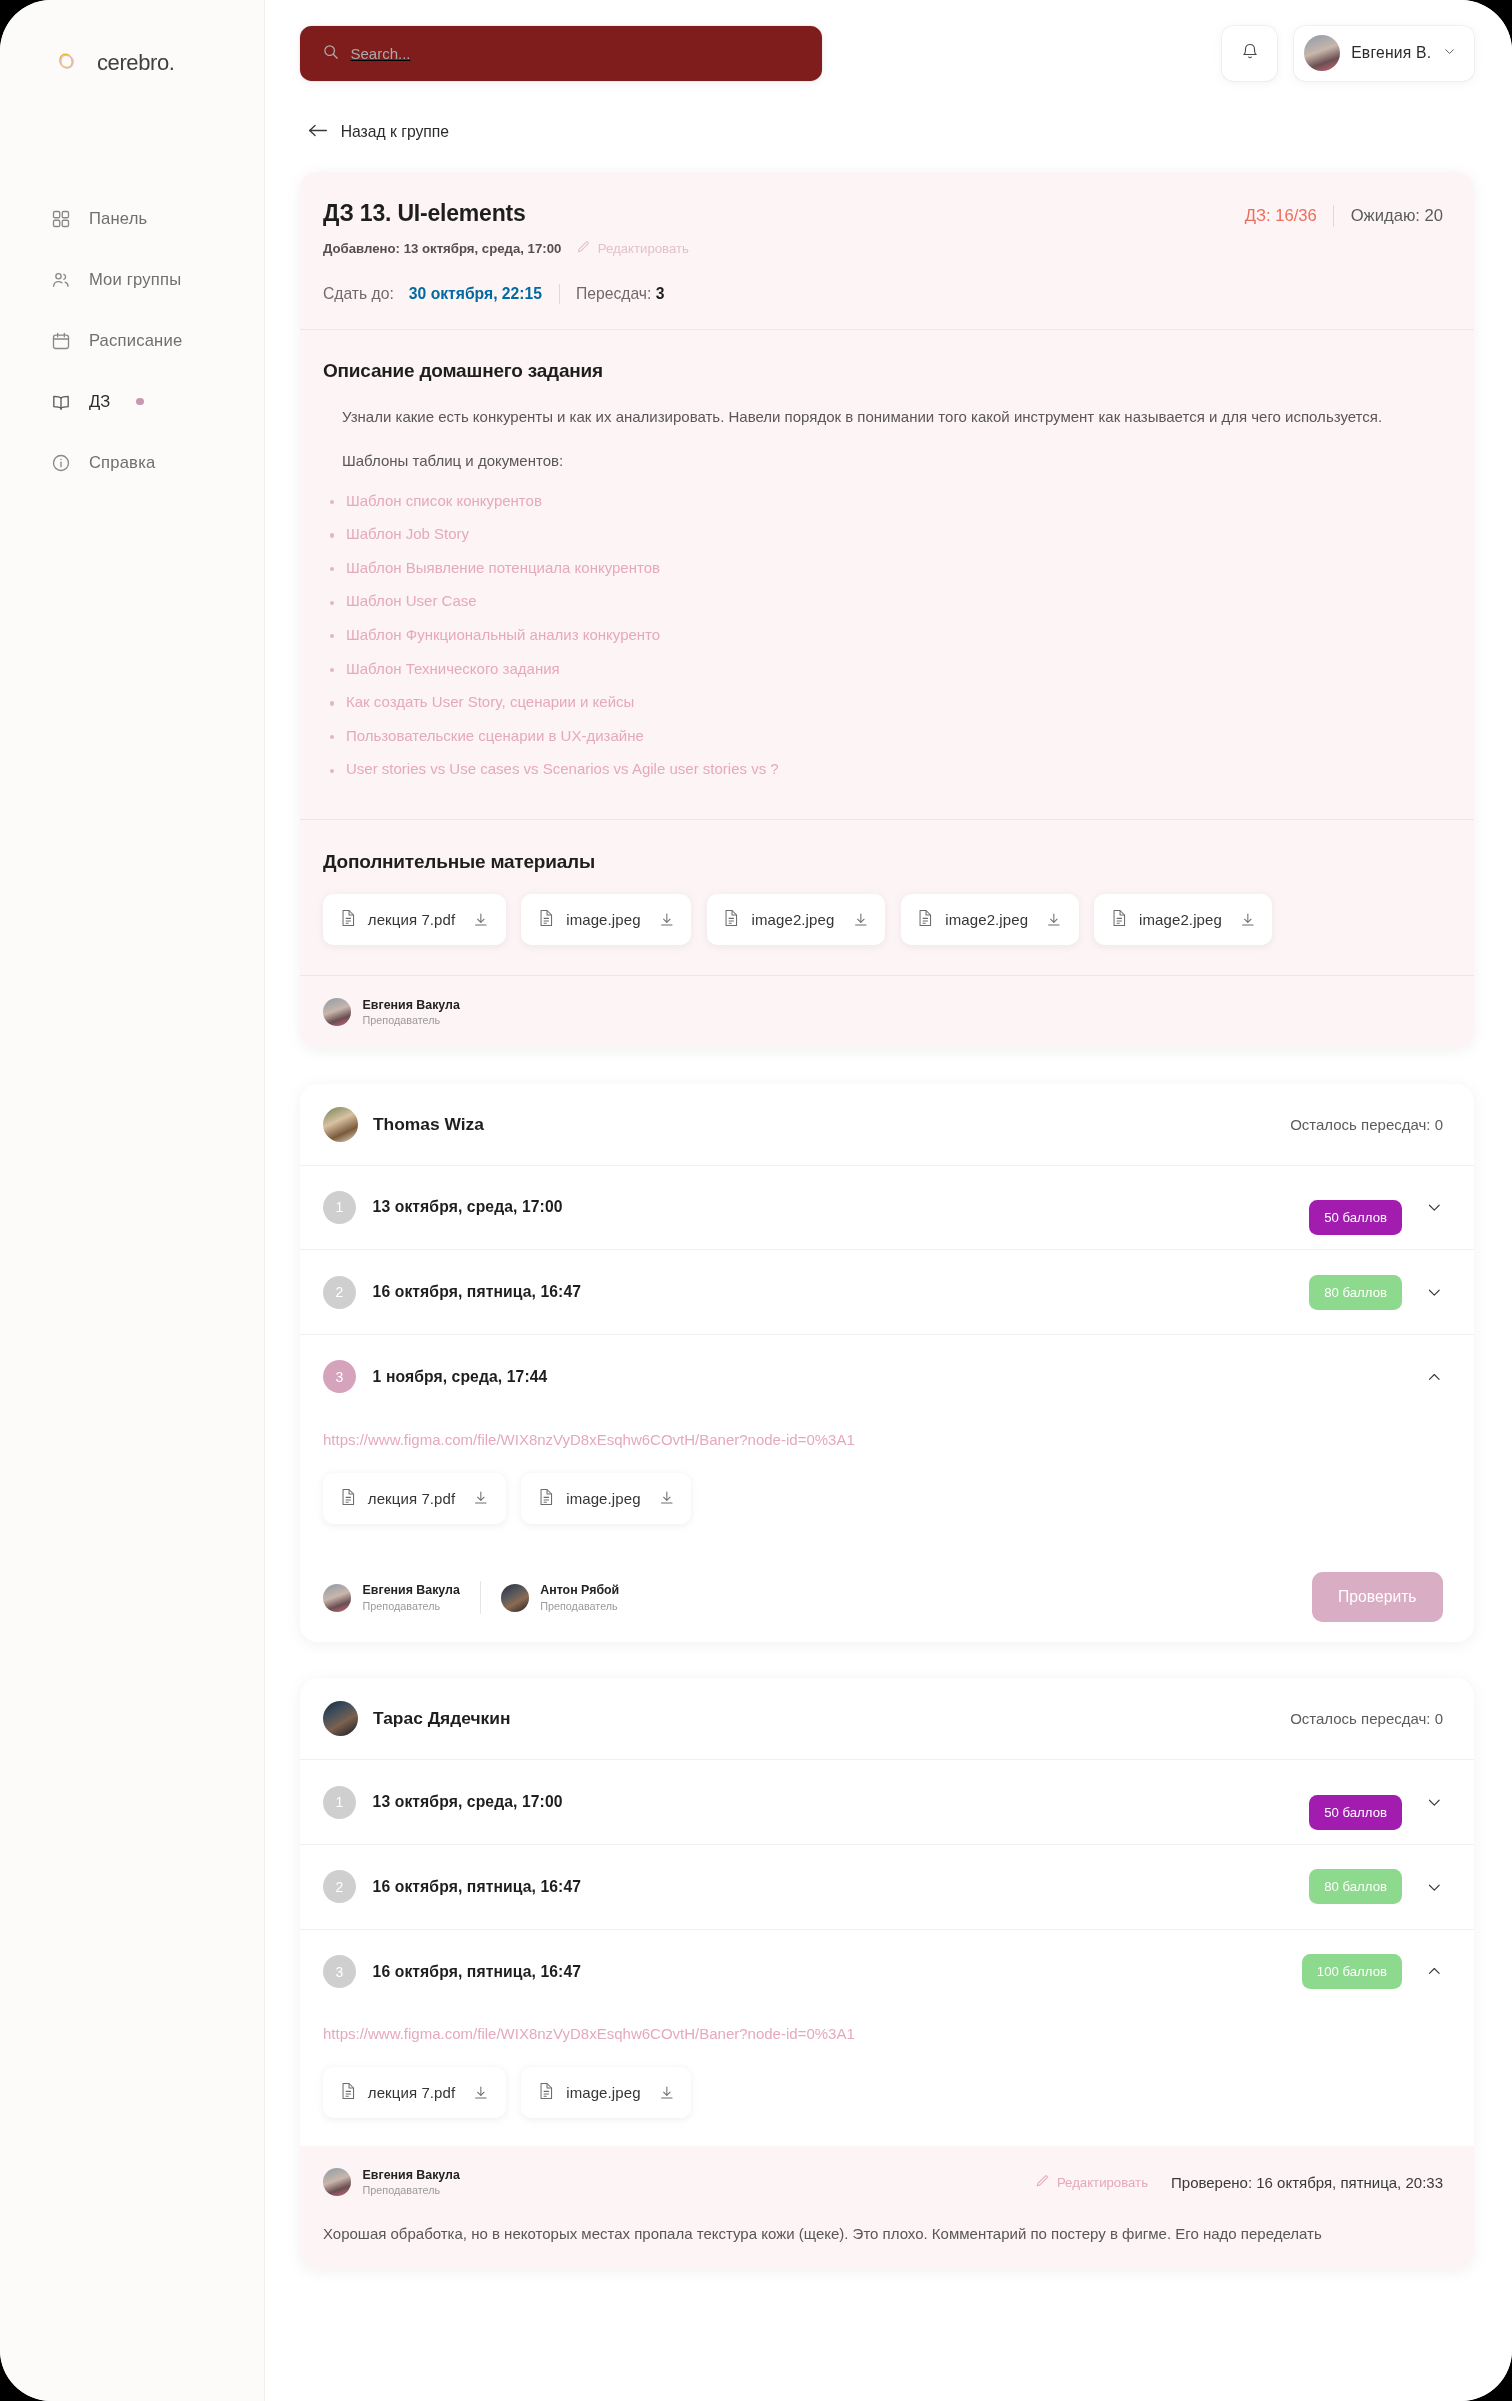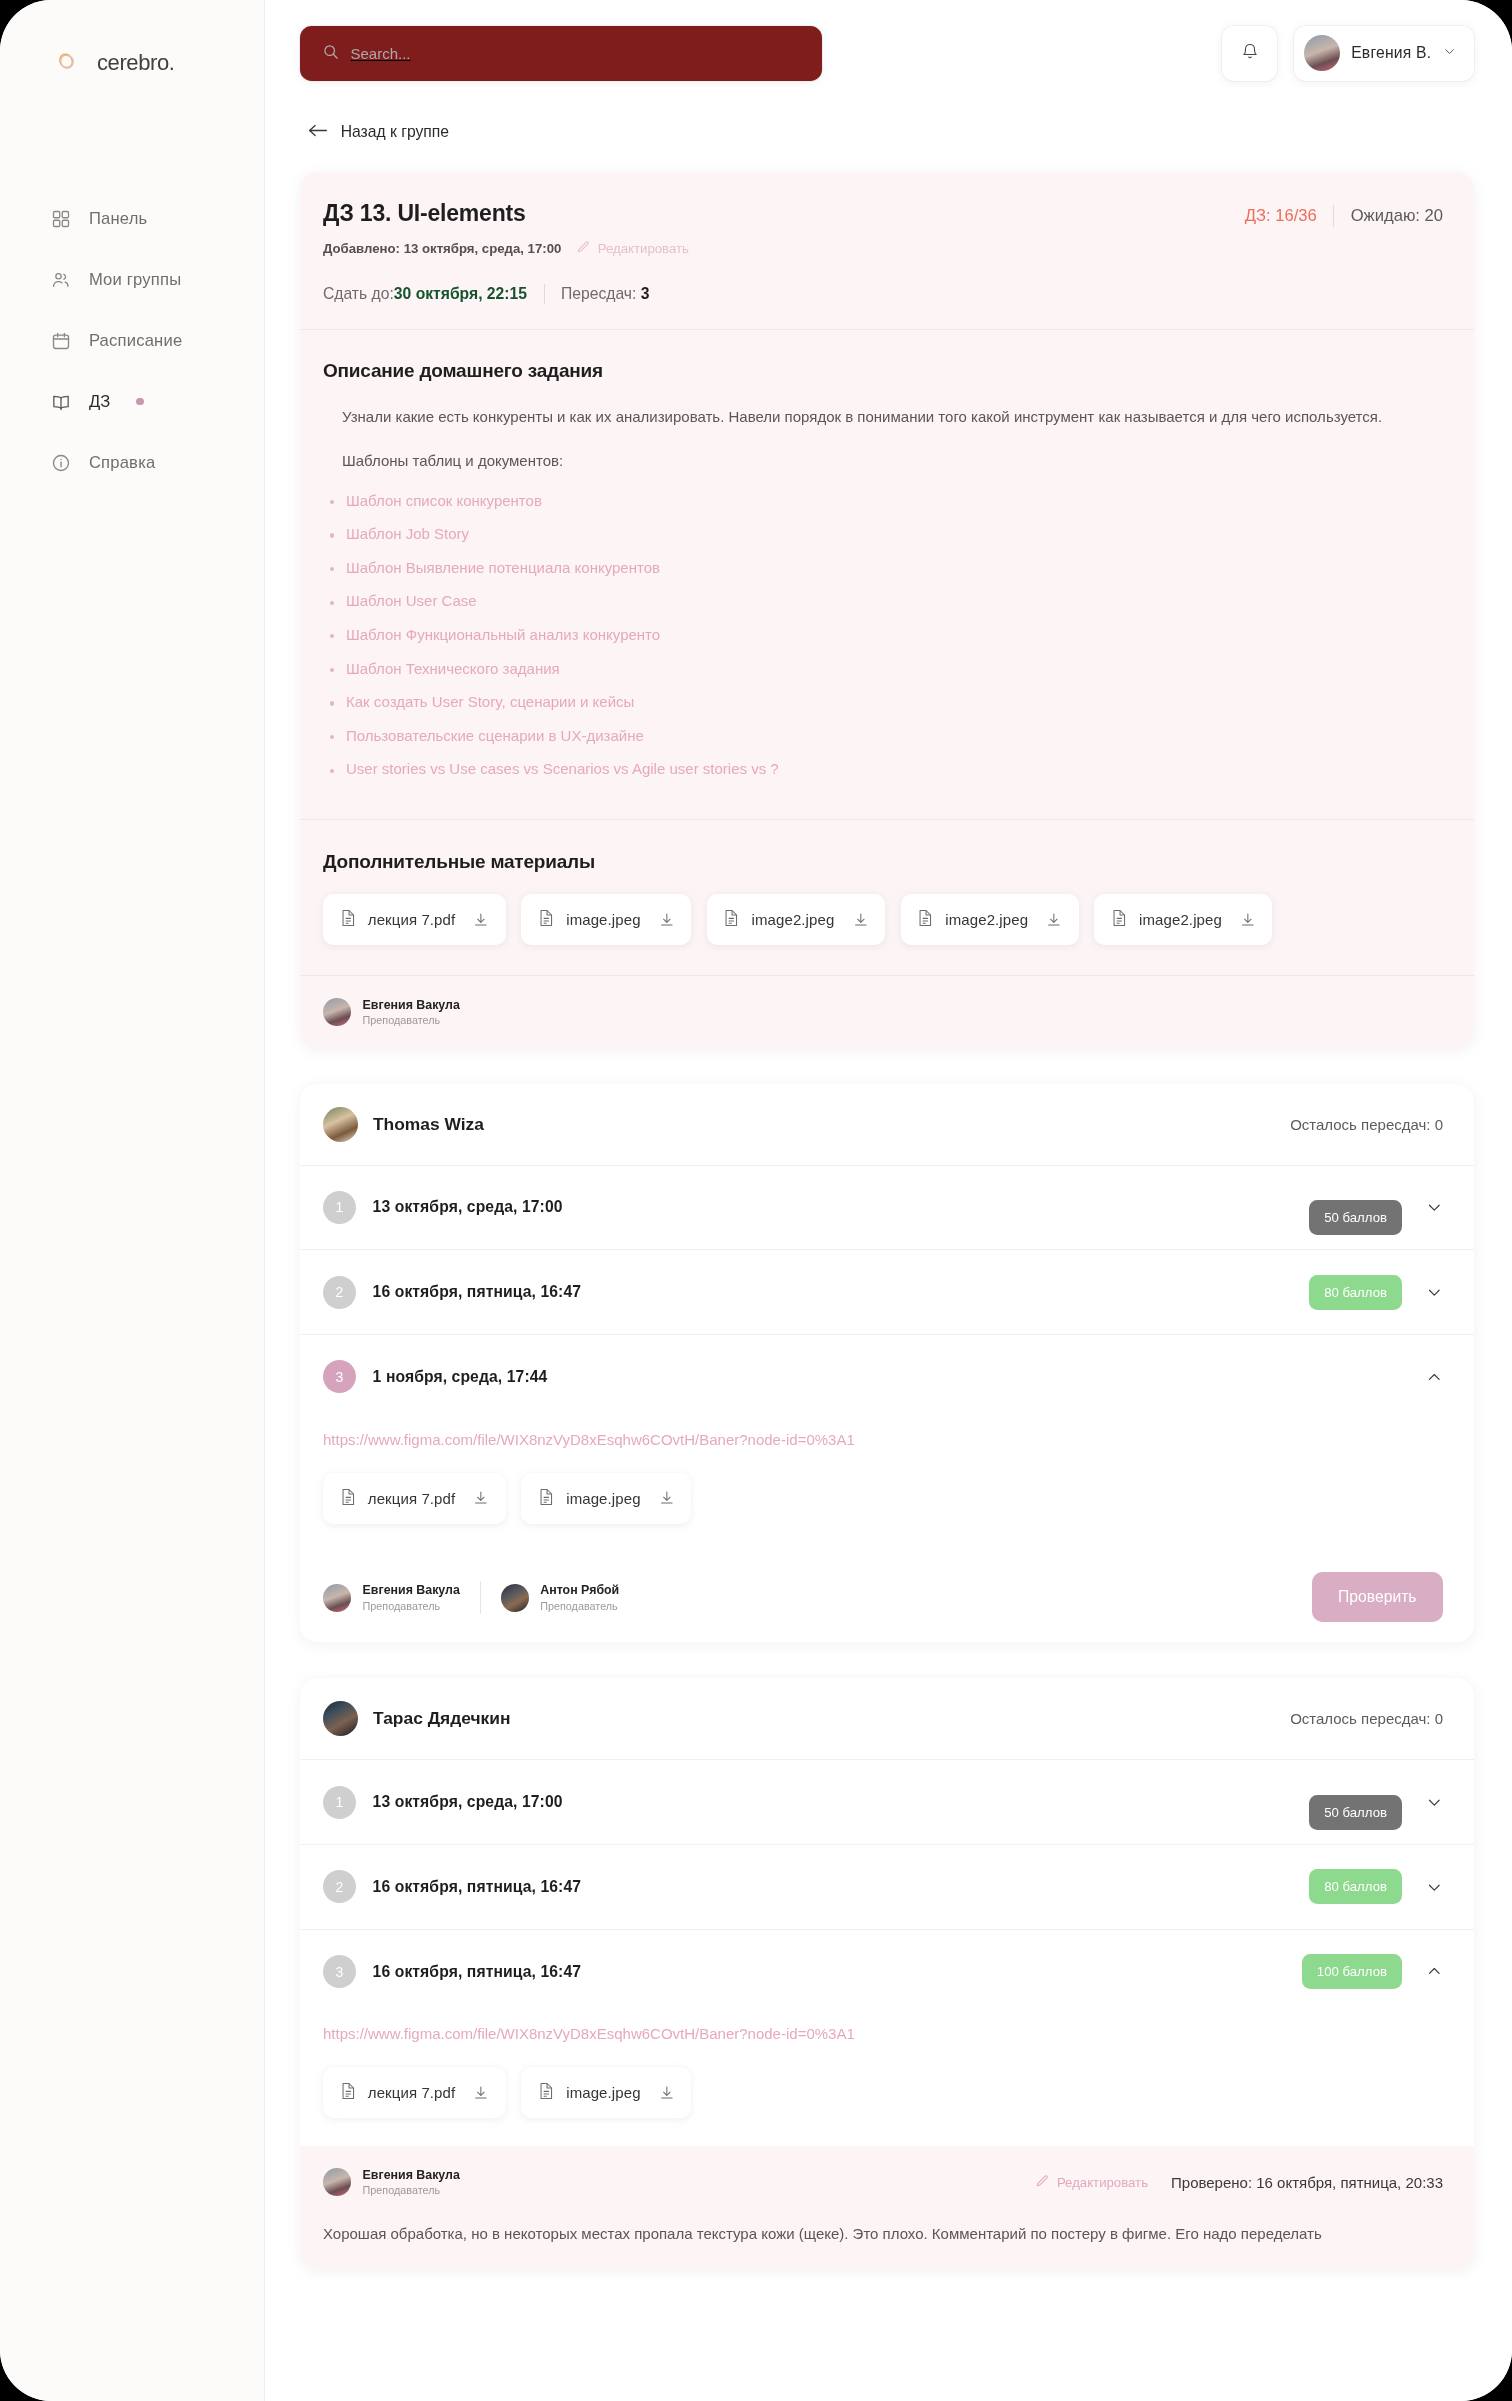--- a/index.html
+++ b/index.html
@@ -161,21 +161,21 @@
     display: flex; align-items: center; gap: 7.5px;
     cursor: pointer;
   }
   .edit-link-text { font-size: 13.2px; color: #E5BFCC; }
   .task-due {
     margin-top: 26.5px;
     display: flex; align-items: center; gap: 0;
     font-size: 15.7px;
   }
   .due-label { color: #6E6B6A; }
-  .due-value { color: #14532d; font-weight: bold; margin-left: 0; padding-right: 16.6px;}
+  .due-value { color: #0369a1; font-weight: bold; margin-left: 15px; padding-right: 16.6px;}
   .due-divider { width: 0.8px; height: 20px; background: #E2D7DA; }
   .retakes { color: #6E6B6A; padding-left: 16.6px; }
   .retakes b { color: #1E1E1E; }
 
   
   .sec { padding: 31px 31px 25px 23px; }
   .sec-title { font-size: 19px; font-weight: bold; color: #1E1E1E; letter-spacing: -0.2px;}
   .sec-para {
     font-size: 15px; color: #5A5757; line-height: 1.72;
     margin-top: 21.5px; max-width: 1134px; margin-left: 19px;
@@ -244,21 +244,21 @@
   .c-pink { background: #D5A3BC; }
   .attempt-date { font-size: 15.7px; font-weight: bold; color: #1E1E1E; letter-spacing:0.1px;}
   .attempt-right { margin-left: auto; display: flex; align-items: center; gap: 23px; }
   .badge {
     border-radius: 8.3px;
     height: 35px;
     display: flex; align-items: center; justify-content: center;
     padding: 0 15px;
     color: #FFFFFF; font-size: 13.2px; font-weight: 500;
   }
-  .b-orange { background: #737373; margin-top: 20px; }
+  .b-orange { background: #a21caf; margin-top: 20px; }
   .b-green  { background: #8DD98D; }
   .chev { width: 18px; height: 18px; display:flex; align-items:center; justify-content:center;}
 
   .attempt-body { padding: 0 31px 28px 23px; }
   .figma-link {
     display: block;
     font-size: 15px; color: #E6A9BC; text-decoration: none;
     margin: 11.6px 0 25px 0; cursor: pointer; word-break: break-all;
   }
 

